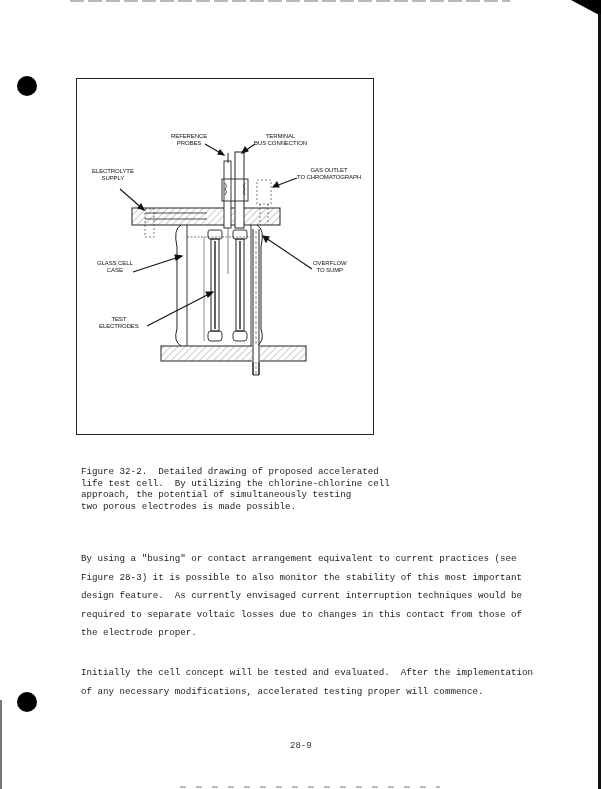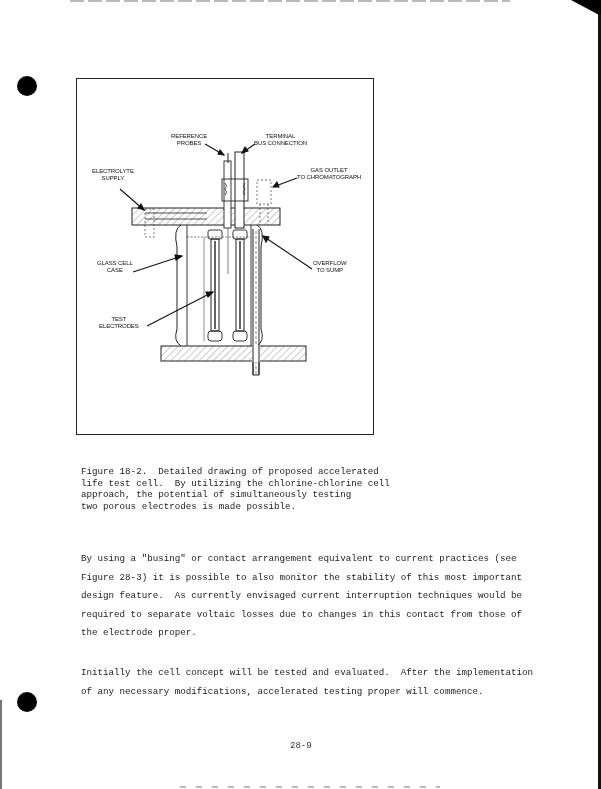--- a/index.html
+++ b/index.html
@@ -162,21 +162,21 @@
   <div class="lbl" style="left:236px;top:181px;">
     <span>OVERFLOW</span>
     <span>TO SUMP</span>
   </div>
   <div class="lbl" style="left:22px;top:237px;">
     <span>TEST</span>
     <span>ELECTRODES</span>
   </div>
 </div>
 
-<div class="caption">Figure 18-2.  Detailed drawing of proposed accelerated
+<div class="caption">Figure 32-2.  Detailed drawing of proposed accelerated
 life test cell.  By utilizing the chlorine-chlorine cell
 approach, the potential of simultaneously testing
 two porous electrodes is made possible.</div>
 
 <div class="para p-1">By using a "busing" or contact arrangement equivalent to current practices (see
 Figure 28-3) it is possible to also monitor the stability of this most important
 design feature.  As currently envisaged current interruption techniques would be
 required to separate voltaic losses due to changes in this contact from those of
 the electrode proper.</div>
 <div class="para p-2">Initially the cell concept will be tested and evaluated.  After the implementation

